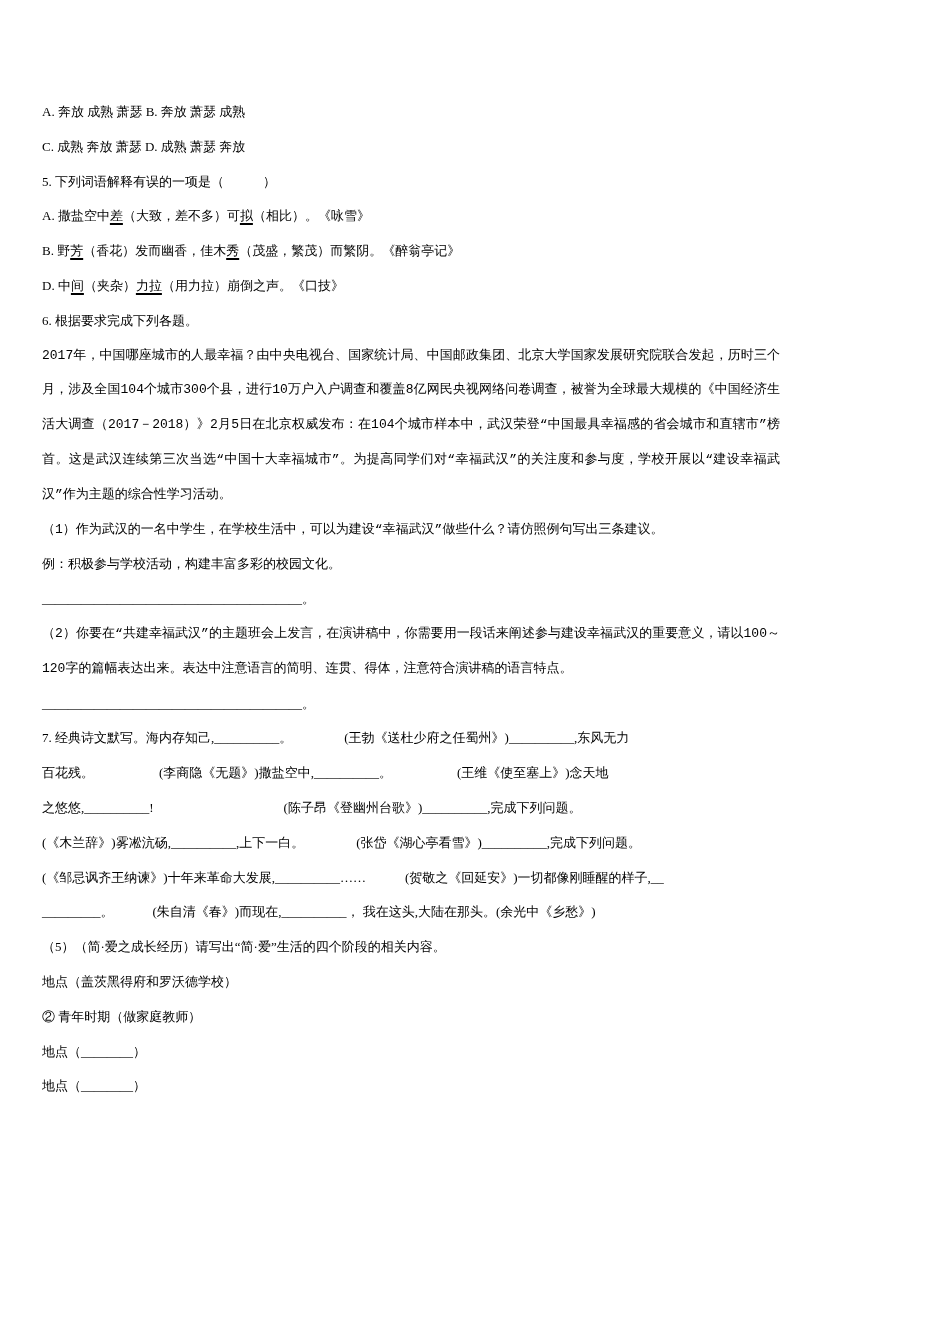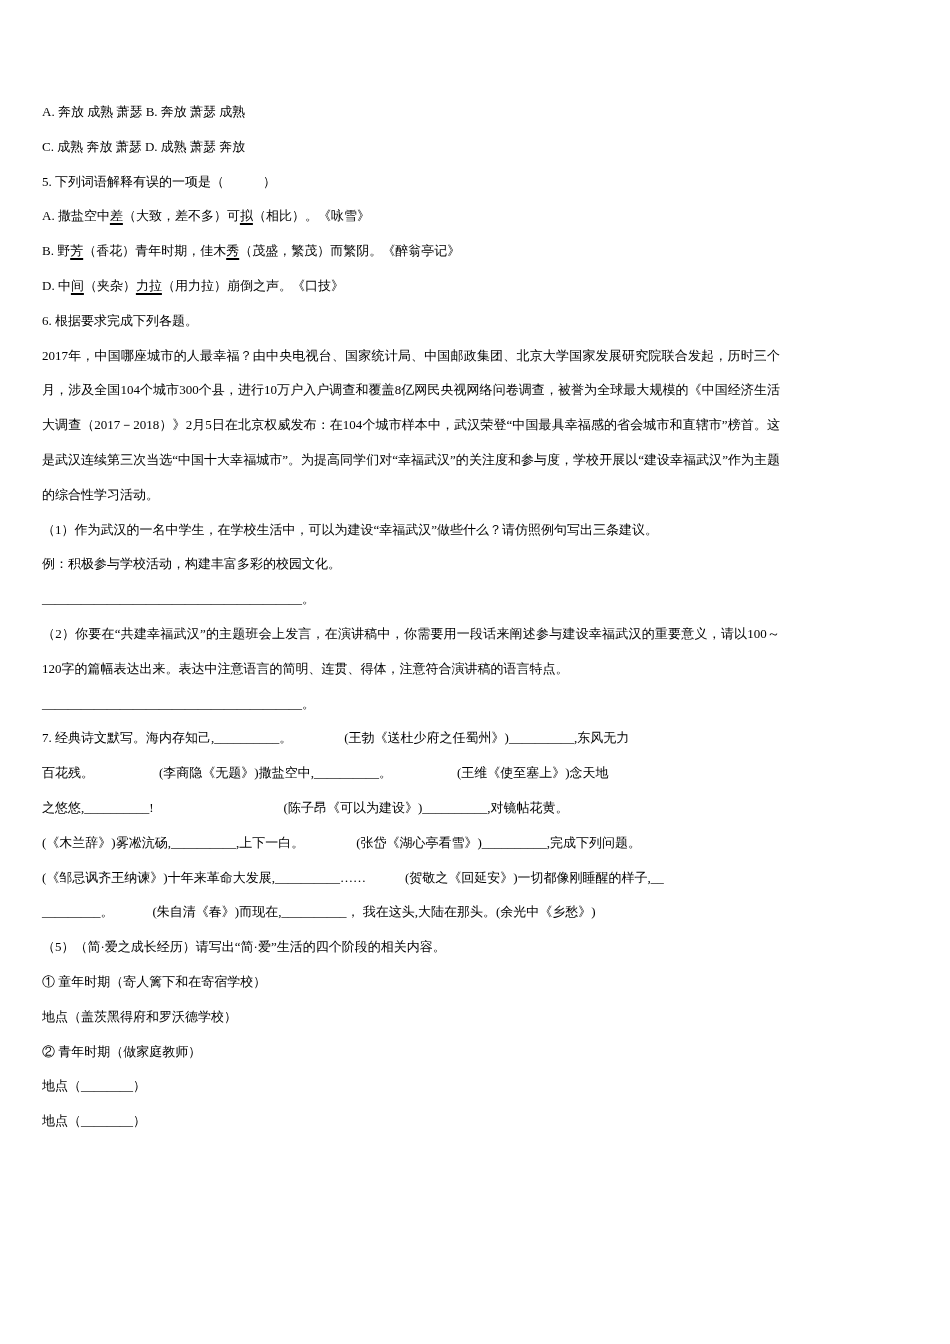--- a/index.html
+++ b/index.html
@@ -14,50 +14,49 @@
     box-sizing: border-box;
     width: 826px;
     height: 1344px;
     padding: 95px 46px 0 42px;
     font-family: "Liberation Serif", "DejaVu Serif", serif;
     font-size: 13px;
     line-height: 34.8px;
     -webkit-font-smoothing: antialiased;
   }
   .para { text-align: left; white-space: pre-wrap; }
-  .para.justify { text-align: justify; }
+  .para.justify { text-align: justify; font-family: Liberation Mono, monospace; }
   .para.nowrap { white-space: pre; }
   .u {
     text-decoration: underline;
     text-underline-offset: 3px;
     text-decoration-thickness: 1.5px;
   }
 </style>
 </head>
 <body>
 
 <main class="page">
     <div class="para plain"><span>A. 奔放 成熟 萧瑟 B. 奔放 萧瑟 成熟</span></div>
     <div class="para plain"><span>C. 成熟 奔放 萧瑟 D. 成熟 萧瑟 奔放</span></div>
     <div class="para plain"><span>5. 下列词语解释有误的一项是（　　　）</span></div>
     <div class="para plain"><span>A. 撒盐空中</span><span class="u">差</span><span>（大致，差不多）可</span><span class="u">拟</span><span>（相比）。《咏雪》</span></div>
-    <div class="para plain"><span>B. 野</span><span class="u">芳</span><span>（香花）青年时期，佳木</span><span class="u">秀</span><span>（茂盛，繁茂）而繁阴。《醉翁亭记》</span></div>
+    <div class="para plain"><span>B. 野</span><span class="u">芳</span><span>（香花）发而幽香，佳木</span><span class="u">秀</span><span>（茂盛，繁茂）而繁阴。《醉翁亭记》</span></div>
     <div class="para plain"><span>D. 中</span><span class="u">间</span><span>（夹杂）</span><span class="u">力拉</span><span>（用力拉）崩倒之声。《口技》</span></div>
     <div class="para plain"><span>6. 根据要求完成下列各题。</span></div>
     <div class="para justify"><span>2017年，中国哪座城市的人最幸福？由中央电视台、国家统计局、中国邮政集团、北京大学国家发展研究院联合发起，历时三个月，涉及全国104个城市300个县，进行10万户入户调查和覆盖8亿网民央视网络问卷调查，被誉为全球最大规模的《中国经济生活大调查（2017－2018）》2月5日在北京权威发布：在104个城市样本中，武汉荣登“中国最具幸福感的省会城市和直辖市”榜首。这是武汉连续第三次当选“中国十大幸福城市”。为提高同学们对“幸福武汉”的关注度和参与度，学校开展以“建设幸福武汉”作为主题的综合性学习活动。</span></div>
     <div class="para justify"><span>（1）作为武汉的一名中学生，在学校生活中，可以为建设“幸福武汉”做些什么？请仿照例句写出三条建议。</span></div>
     <div class="para plain"><span>例：积极参与学校活动，构建丰富多彩的校园文化。</span></div>
     <div class="para plain"><span>________________________________________。</span></div>
     <div class="para justify"><span>（2）你要在“共建幸福武汉”的主题班会上发言，在演讲稿中，你需要用一段话来阐述参与建设幸福武汉的重要意义，请以100～120字的篇幅表达出来。表达中注意语言的简明、连贯、得体，注意符合演讲稿的语言特点。</span></div>
     <div class="para plain"><span>________________________________________。</span></div>
     <div class="para nowrap"><span>7. 经典诗文默写。海内存知己,__________。　　　　(王勃《送杜少府之任蜀州》)__________,东风无力</span></div>
     <div class="para nowrap"><span>百花残。　　　　　(李商隐《无题》)撒盐空中,__________。　　　　　(王维《使至塞上》)念天地</span></div>
-    <div class="para nowrap"><span>之悠悠,__________!　　　　　　　　　　(陈子昂《可以为建设》)__________,对镜帖花黄。</span></div>
+    <div class="para nowrap"><span>之悠悠,__________!　　　　　　　　　　(陈子昂《登幽州台歌》)__________,完成下列问题。</span></div>
     <div class="para nowrap"><span>(《木兰辞》)雾凇沆砀,__________,上下一白。　　　　(张岱《湖心亭看雪》)__________,完成下列问题。</span></div>
     <div class="para nowrap"><span>(《邹忌讽齐王纳谏》)十年来革命大发展,__________……　　　(贺敬之《回延安》)一切都像刚睡醒的样子,__</span></div>
     <div class="para nowrap"><span>_________。　　　(朱自清《春》)而现在,__________， 我在这头,大陆在那头。(余光中《乡愁》)</span></div>
     <div class="para plain"><span>（5）（简·爱之成长经历）请写出“简·爱”生活的四个阶段的相关内容。</span></div>
-    <div class="para plain"><span>① 童年时期（寄人篱下和在寄宿学校）</span></div>
     <div class="para plain"><span>地点（盖茨黑得府和罗沃德学校）</span></div>
     <div class="para plain"><span>② 青年时期（做家庭教师）</span></div>
     <div class="para plain"><span>地点（________）</span></div>
     <div class="para plain"><span>地点（________）</span></div>
   </main>
 
 </body></html>

